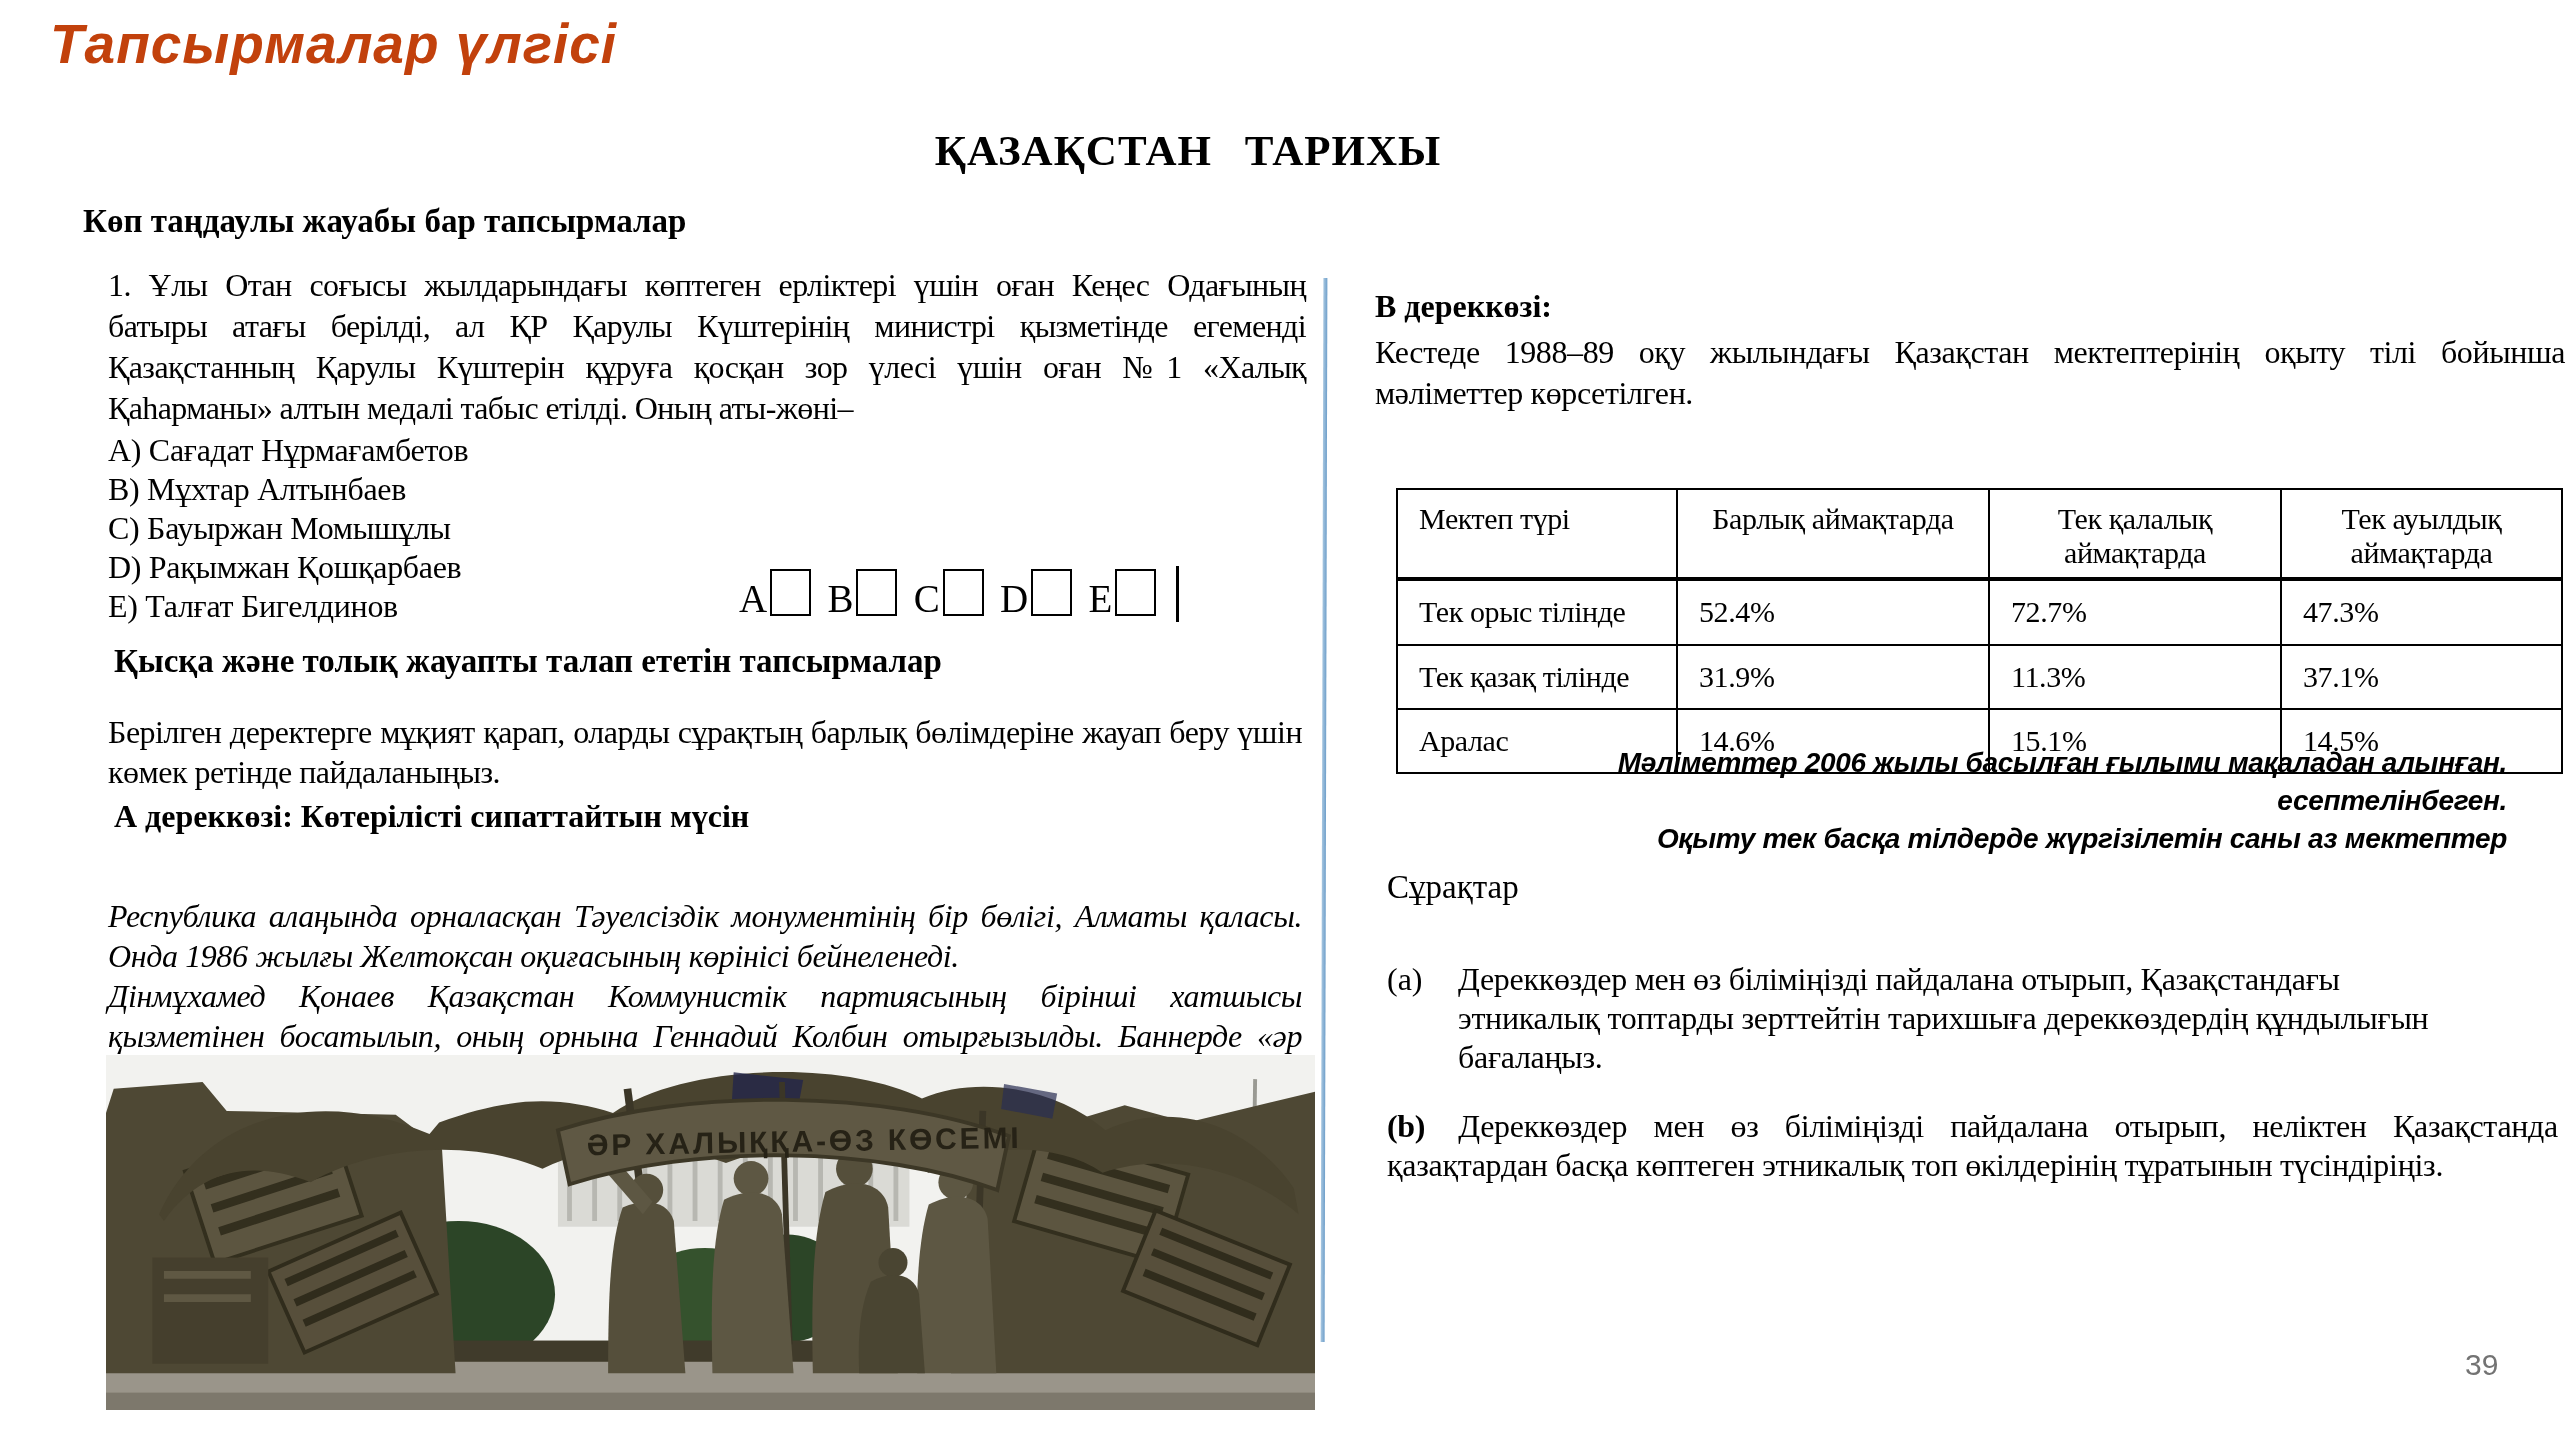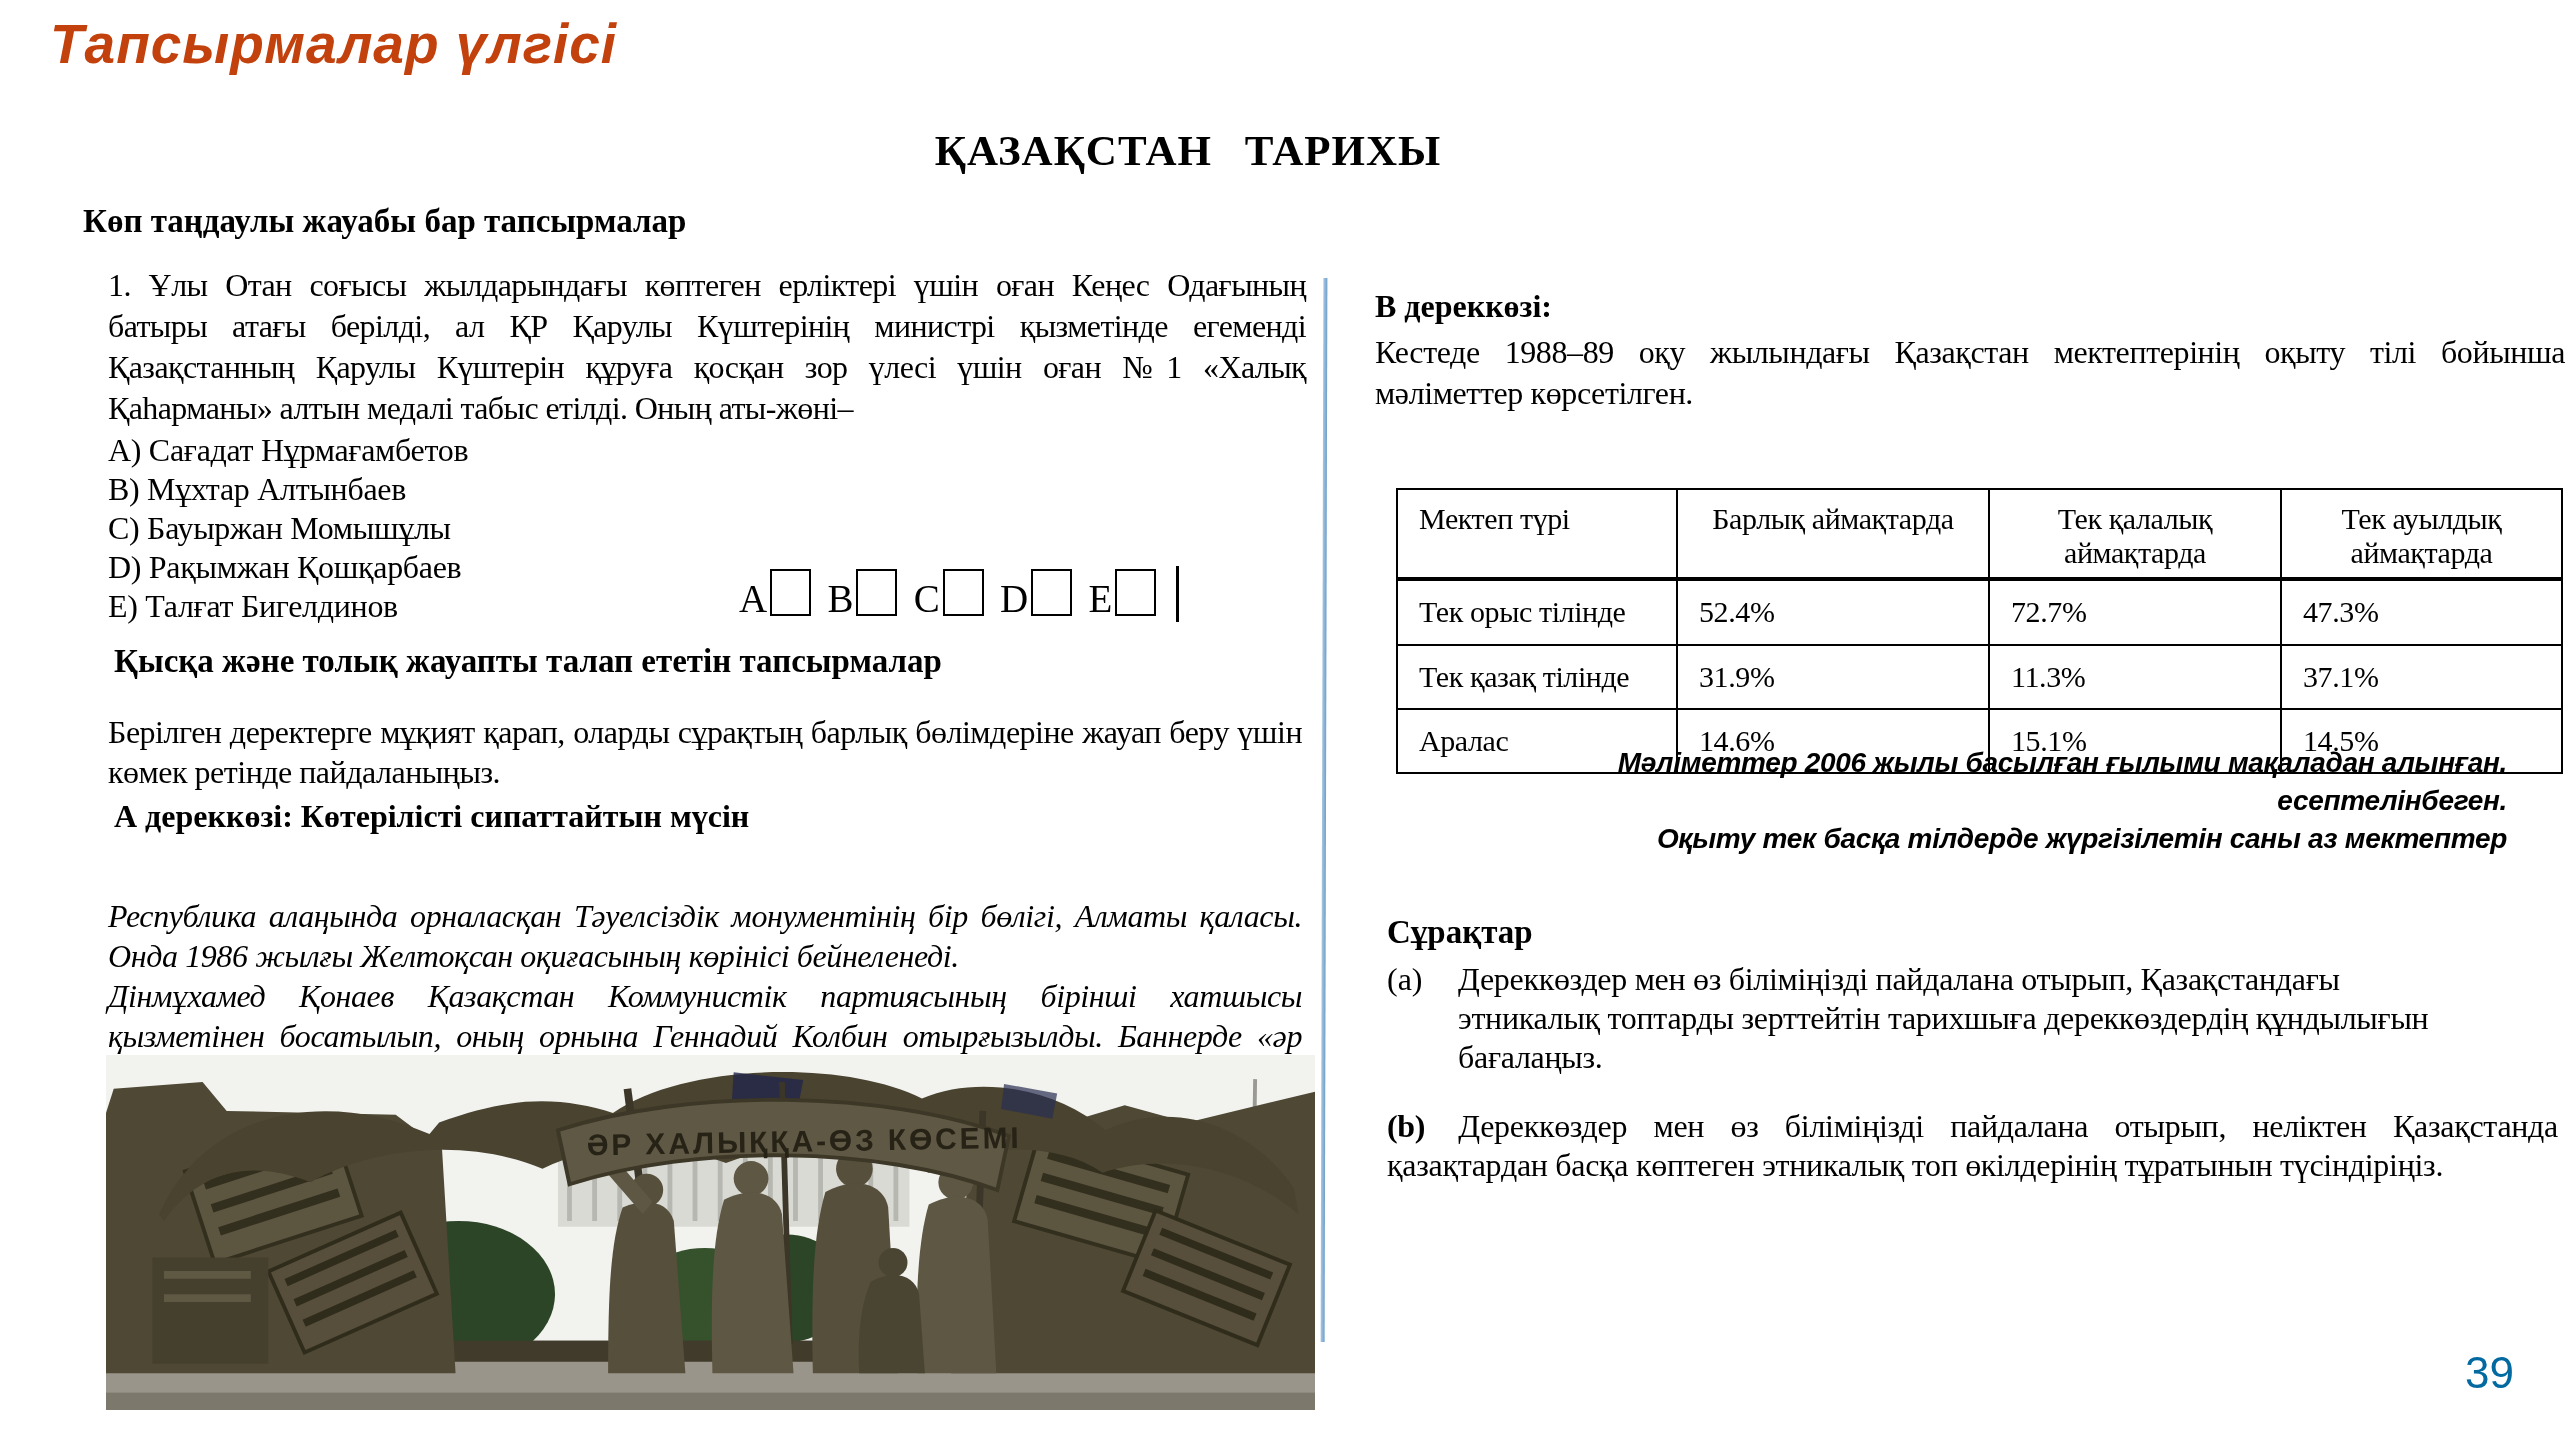--- a/index.html
+++ b/index.html
@@ -69,32 +69,32 @@
   }
   table.data thead th{vertical-align:top;padding-top:11.6px;border-bottom-width:4.8px;}
   table.data thead th.c{text-align:center;padding-left:7.7px;padding-right:7.7px;}
   table.data td{height:47px;vertical-align:middle;}
   col.c1{width:280px;}col.c2{width:312px;}col.c3{width:292px;}col.c4{width:281px;}
   .table-note{
     left:1401px;top:744px;width:1106px;text-align:right;
     font-family:"Liberation Sans",sans-serif;font-style:italic;font-weight:600;
     font-size:28px;line-height:38px;letter-spacing:-0.3px;
   }
-  .q-heading{left:1387px;top:914px;font-weight:bold;font-size:33px;}
+  .q-heading{left:1387px;top:869px;font-weight:normal;font-size:33px;}
   .q-item-a{left:1387px;top:960px;width:1174px;display:flex;}
   .q-label{font-size:32px;line-height:39px;width:71px;flex:0 0 71px;}
   .q-text{font-size:32px;line-height:39px;letter-spacing:-0.3px;width:1030px;}
   .q-item-b{
     left:1387px;top:1107px;width:1171px;
     font-size:32px;line-height:39px;letter-spacing:-0.3px;text-align:justify;
   }
   .q-item-b .inline-label{font-weight:bold;margin-right:33px;}
   .page-number{
     left:2465px;top:1348px;
-    font-family:"Liberation Sans",sans-serif;font-size:44px;color:#0369a1;
+    font-family:"Liberation Sans",sans-serif;font-size:30px;color:#737373;
   }
 </style>
 </head>
 <body>
 
 <div class="abs slide-title">Тапсырмалар үлгісі</div>
 
 <div class="abs main-heading">ҚАЗАҚСТАН ТАРИХЫ</div>
 
 <div class="abs sec-heading sec1">Көп таңдаулы жауабы бар тапсырмалар</div>

